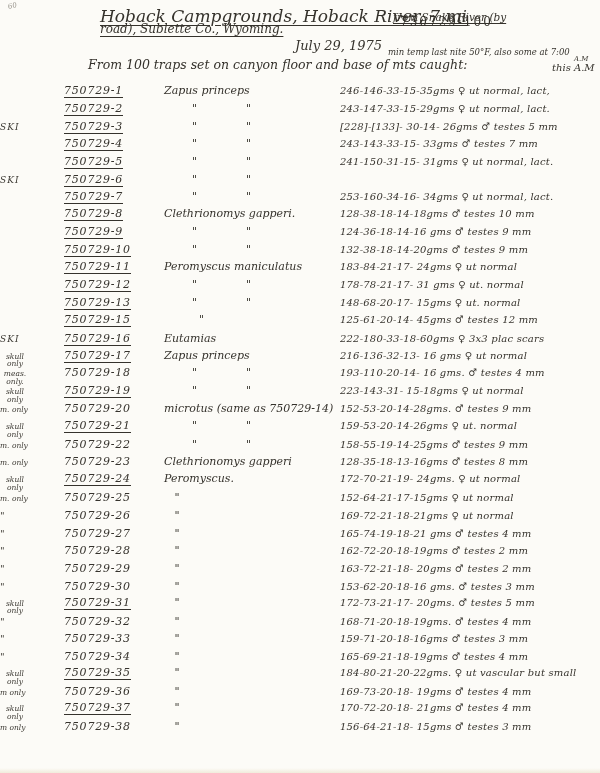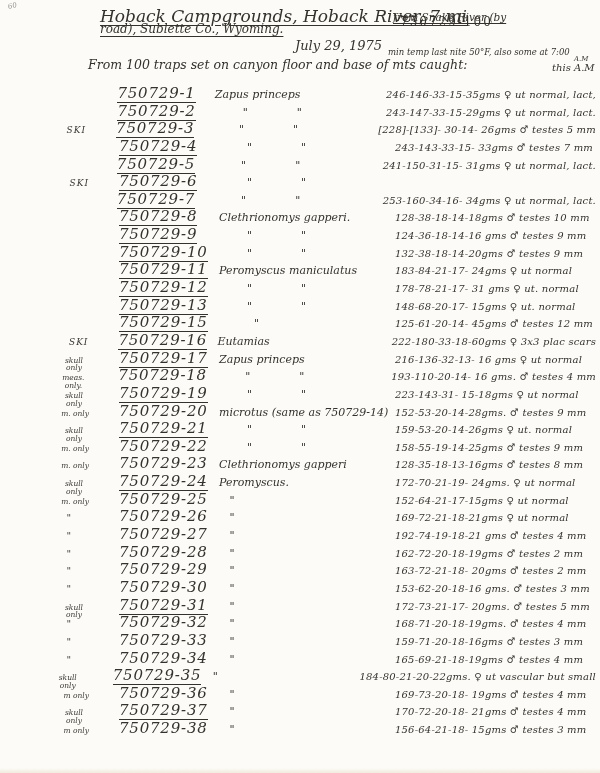--- a/index.html
+++ b/index.html
@@ -17,27 +17,27 @@
   .loc-insert{left:393px;top:11px;font-size:10.5px;text-decoration:underline;text-underline-offset:2px;}
   .loc2{left:100px;top:22px;font-size:12px;text-decoration:underline;text-underline-offset:3px;}
   .date{left:295px;top:38px;font-size:13px;}
   .weather1{left:388px;top:47px;font-size:8.5px;font-style:italic;}
   .weather-am{left:574px;top:55px;font-size:7px;}
   .weather2{left:552px;top:62px;font-size:10px;}
   .intro{left:88px;top:57px;font-size:12.5px;}
   .entries{position:absolute;left:0;top:84px;right:4px;}
   .row{display:flex;height:17.65px;align-items:baseline;}
   .cell{box-sizing:border-box;}
-  .margin-cell{width:64px;display:flex;justify-content:flex-end;align-items:center;
-    padding-right:5px;height:100%;margin-left:30px;}
+  .margin-cell{width:64px;display:flex;align-items:center;
+    padding-right:5px;height:100%;}
   .margin-note{font-size:7.5px;line-height:1.05;text-align:center;display:inline-block;
     max-width:30px;color:#3b3832;}
   .margin-note.ski{font-size:9px;max-width:none;letter-spacing:1px;}
   .margin-note.ditto{font-size:10px;padding-right:18px;}
-  .num-cell{width:100px;font-size:15px;letter-spacing:0.8px;white-space:nowrap;margin-left:25px;}
+  .num-cell{width:100px;font-size:11px;letter-spacing:0.8px;white-space:nowrap;}
   .num-cell .u{border-bottom:1.2px solid #35322c;padding-bottom:0px;}
   .species-cell{width:176px;font-size:11px;white-space:pre;}
   .data-cell{flex:1;font-size:10px;white-space:nowrap;letter-spacing:0.2px;}
 </style>
 </head>
 <body>
 
 <div class="page">
   <span class="abs corner-mark">60</span>
 
@@ -252,21 +252,21 @@
         <div class="cell num-cell"><span>750729-26</span></div>
         <div class="cell species-cell">   "</div>
         <div class="cell data-cell">169-72-21-18-21gms ♀ ut normal</div>
       </div>
       <div class="row">
         <div class="cell margin-cell">
           <span class="margin-note ditto">"</span>
         </div>
         <div class="cell num-cell"><span>750729-27</span></div>
         <div class="cell species-cell">   "</div>
-        <div class="cell data-cell">192-74-19-18-21 gms ♂ testes 4 mm</div>
+        <div class="cell data-cell">165-74-19-18-21 gms ♂ testes 4 mm</div>
       </div>
       <div class="row">
         <div class="cell margin-cell">
           <span class="margin-note ditto">"</span>
         </div>
         <div class="cell num-cell"><span>750729-28</span></div>
         <div class="cell species-cell">   "</div>
         <div class="cell data-cell">162-72-20-18-19gms ♂ testes 2 mm</div>
       </div>
       <div class="row">

